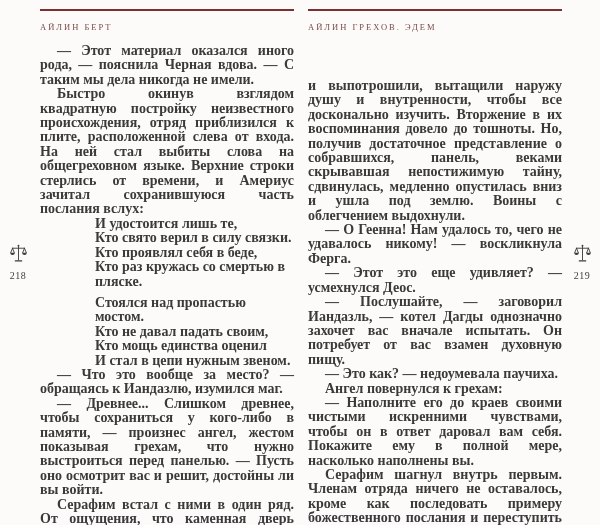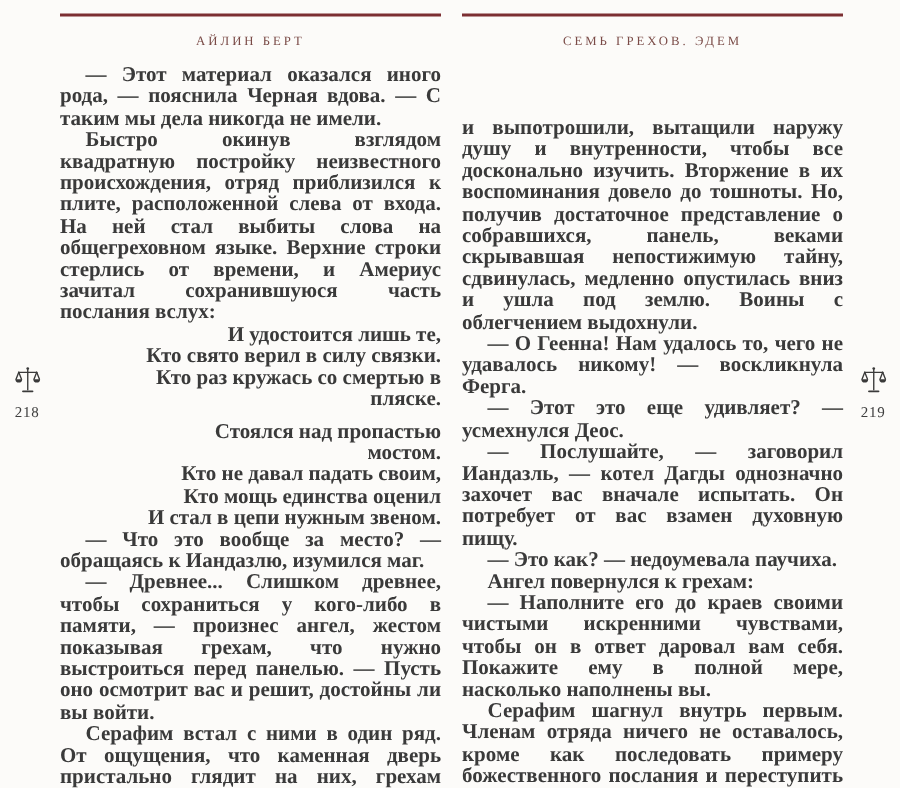--- a/index.html
+++ b/index.html
@@ -15,39 +15,39 @@
   .left-page  { left:40px; }
   .right-page { left:308px; }
 
   .rule {
     margin-top:9px;
     height:2px;
     background:var(--rule,#7c2f32);
   }
   .running-head {
     margin-top:11px;
-    text-align:center;
+    text-align:left;
     font-size:8.5px;
     letter-spacing:2px;
     color:var(--header_text,#7a4b47);
     white-space:nowrap;
   }
   .text {
     margin-top:12px;
     font-size:14px;
     line-height:14.4px;
     color:var(--body_text,#3a3a3a);
     text-align:justify;
     font-weight:bold;
   }
   .text p { text-indent:17px; }
   .text p.no-indent { text-indent:0;margin-top:47px; }
   .verse {
     margin-left:55px;
-    text-align:right;
+    text-align:left;
   }
   .verse.gap-after { margin-bottom:7px; }
 
   .margin-col {
     position:absolute;
     top:244px;
     width:30px;
     display:flex;
     flex-direction:column;
     align-items:center;
@@ -90,37 +90,38 @@
 
   <section class="page left-page">
     <div class="rule"></div>
     <div class="running-head">АЙЛИН БЕРТ</div>
     <div class="text" id="left-text">
         <p>— Этот материал оказался иного рода, — пояснила Черная вдова. — С таким мы дела никогда не имели.</p>
         <p>Быстро окинув взглядом квадратную постройку неизвестного происхождения, отряд приблизился к плите, расположенной слева от входа. На ней стал выбиты слова на общегреховном языке. Верхние строки стерлись от времени, и Америус зачитал сохранившуюся часть послания вслух:</p>
         <div class="verse gap-after">
           <div>И удостоится лишь те,</div>
           <div>Кто свято верил в силу связки.</div>
+          <div>Кто проявлял себя в беде,</div>
           <div>Кто раз кружась со смертью в пляске.</div>
         </div>
         <div class="verse">
           <div>Стоялся над пропастью мостом.</div>
           <div>Кто не давал падать своим,</div>
           <div>Кто мощь единства оценил</div>
           <div>И стал в цепи нужным звеном.</div>
         </div>
         <p>— Что это вообще за место? — обращаясь к Иандазлю, изумился маг.</p>
         <p>— Древнее... Слишком древнее, чтобы сохраниться у кого-либо в памяти, — произнес ангел, жестом показывая грехам, что нужно выстроиться перед панелью. — Пусть оно осмотрит вас и решит, достойны ли вы войти.</p>
         <p>Серафим встал с ними в один ряд. От ощущения, что каменная дверь пристально глядит на них, грехам стало не по себе. Кажется, она изучала каждого: все их жизненные этапы, выборы, свершения, неудачи и поражения. От нее не могло ничего ускользнуть, даже самая мелочь. Бойцов будто вывернули</p>
       </div>
   </section>
 
   <section class="page right-page">
     <div class="rule"></div>
-    <div class="running-head">СЕМЬ ГРЕХОВ. ЭДЕМ</div>
+    <div class="running-head">АЙЛИН ГРЕХОВ. ЭДЕМ</div>
     <div class="text" id="right-text">
         <p class="no-indent">и выпотрошили, вытащили наружу душу и внутренности, чтобы все досконально изучить. Вторжение в их воспоминания довело до тошноты. Но, получив достаточное представление о собравшихся, панель, веками скрывавшая непостижимую тайну, сдвинулась, медленно опустилась вниз и ушла под землю. Воины с облегчением выдохнули.</p>
         <p>— О Геенна! Нам удалось то, чего не удавалось никому! — воскликнула Ферга.</p>
         <p>— Этот это еще удивляет? — усмехнулся Деос.</p>
         <p>— Послушайте, — заговорил Иандазль, — котел Дагды однозначно захочет вас вначале испытать. Он потребует от вас взамен духовную пищу.</p>
         <p>— Это как? — недоумевала паучиха.</p>
         <p>Ангел повернулся к грехам:</p>
         <p>— Наполните его до краев своими чистыми искренними чувствами, чтобы он в ответ даровал вам себя. Покажите ему в полной мере, насколько наполнены вы.</p>
         <p>Серафим шагнул внутрь первым. Членам отряда ничего не оставалось, кроме как последовать примеру божественного послания и переступить порог. Когда все оказались внутри, помещение озарилось светом настенных фонарей, формой напоминавших неких крылатых насекомых. Огонь появился в них как по щелчку пальцев, словно избранных уже ожидали. В конце коридора виднелась лестница, ведущая вниз, и команда устремилась к ней. Каменная дверь за ними закрылась.</p>
         <p>— Теперь мы в ловушке, — насторожилась Ферга.</p>

